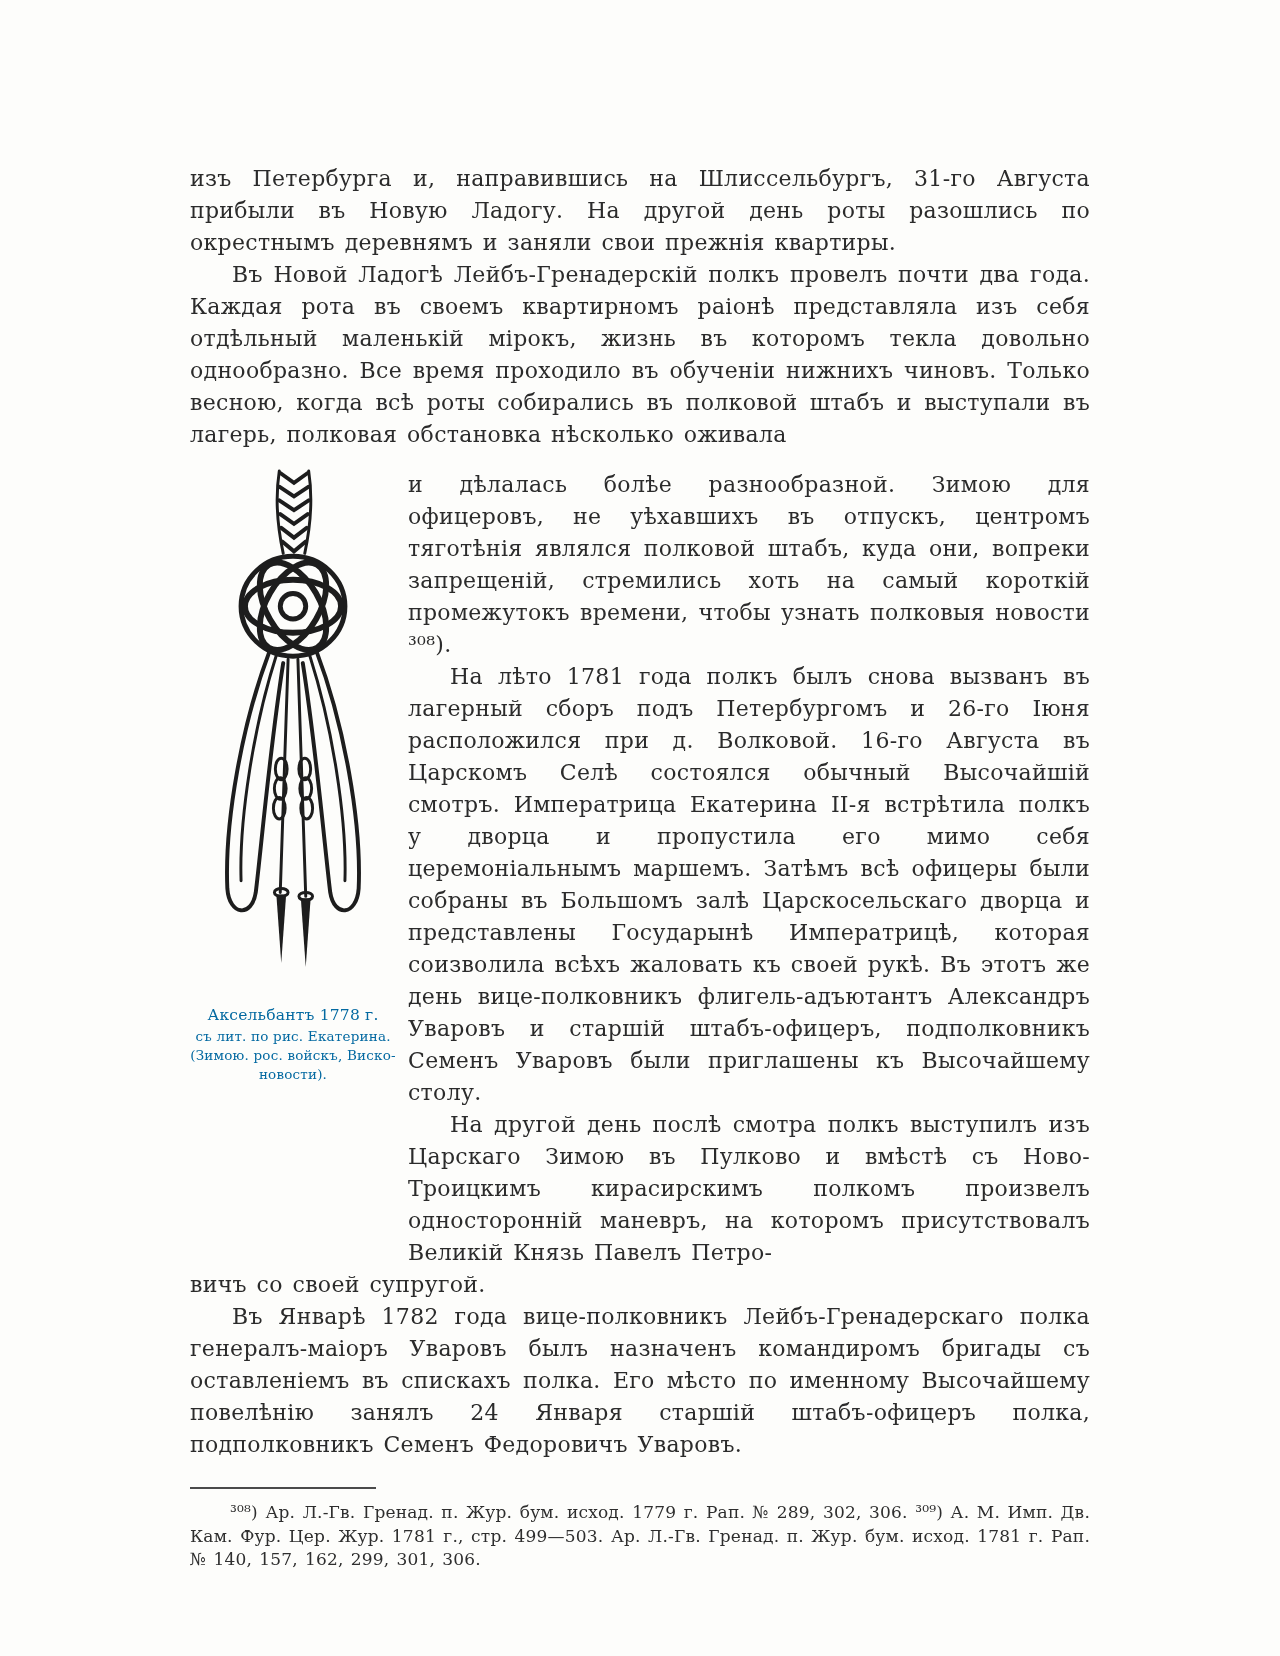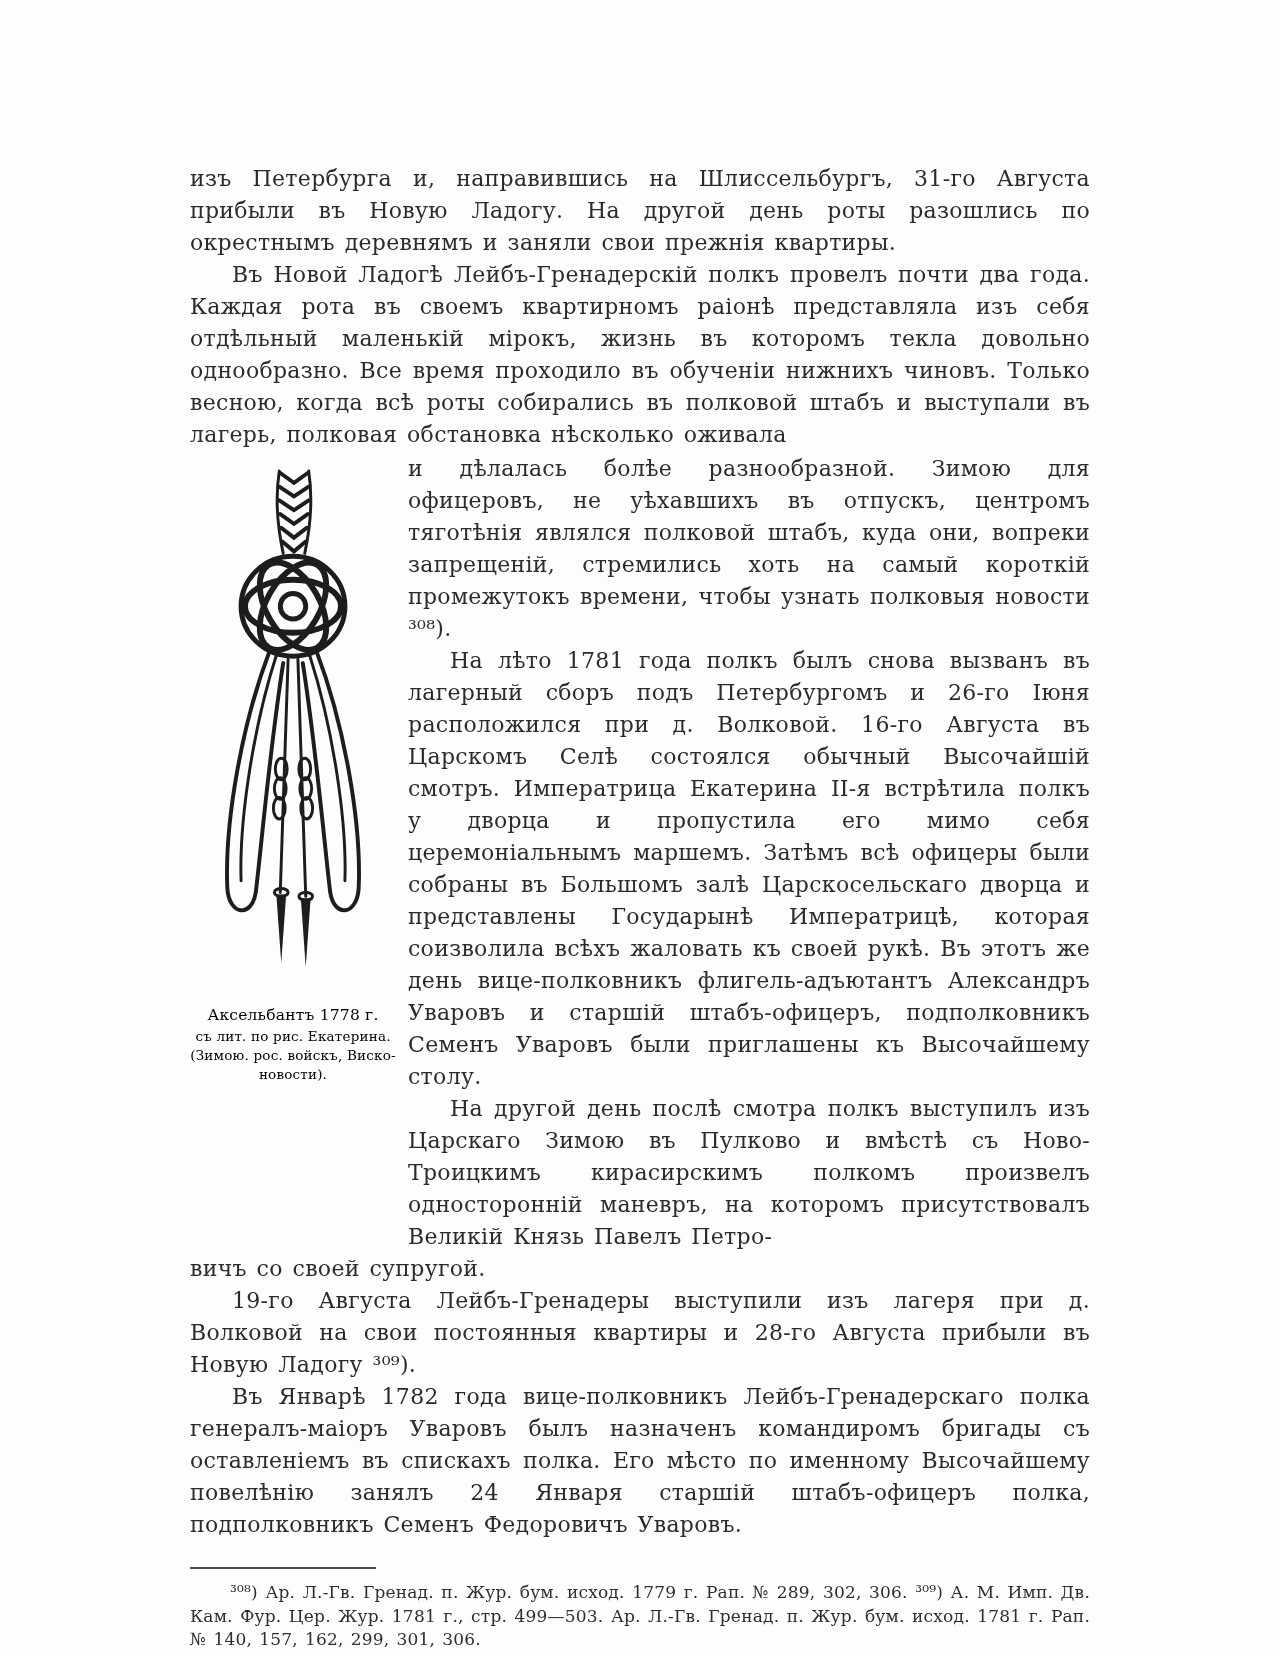--- a/index.html
+++ b/index.html
@@ -23,26 +23,26 @@
     word-spacing: 2.5px;
   }
   p.indent { text-indent: 42px; }
   .wrap-row { display: flex; align-items: flex-start; margin-top: 2px; }
   .figure {
     flex: 0 0 206px;
     width: 206px;
     text-align: center;
     padding-top: 4px;
   }
-  .narrow-col { flex: 1 1 auto; margin-left: 12px; min-width: 0; }
+  .narrow-col { flex: 1 1 auto; margin-left: 12px; min-width: 0; margin-top: 16px; }
   .figcaption {
     margin-top: 20px;
     font-size: 13.5px;
     line-height: 19px;
-    color: #000000;
+    color: #0369a1;
     letter-spacing: 0.2px;
   }
   .figcaption .cap-main { font-size: 15.5px; margin-bottom: 2px; }
   .footnote-sep {
     width: 186px;
     border-top: 2px solid #4b4b4b;
     margin: 26px 0 12px 0;
   }
   .footnotes {
     font-size: 17px;
@@ -116,19 +116,18 @@
 
     <div class="narrow-col">
       <p class="body-par">и дѣлалась болѣе разнообразной. Зимою для офицеровъ, не уѣхавшихъ въ отпускъ, центромъ тяготѣнія являлся полковой штабъ, куда они, вопреки запрещеній, стремились хоть на самый короткій промежутокъ времени, чтобы узнать полковыя новости ³⁰⁸).</p>
       <p class="body-par indent">На лѣто 1781 года полкъ былъ снова вызванъ въ лагерный сборъ подъ Петербургомъ и 26-го Іюня расположился при д. Волковой. 16-го Августа въ Царскомъ Селѣ состоялся обычный Высочайшій смотръ. Императрица Екатерина II-я встрѣтила полкъ у дворца и пропустила его мимо себя церемоніальнымъ маршемъ. Затѣмъ всѣ офицеры были собраны въ Большомъ залѣ Царскосельскаго дворца и представлены Государынѣ Императрицѣ, которая соизволила всѣхъ жаловать къ своей рукѣ. Въ этотъ же день вице-полковникъ флигель-адъютантъ Александръ Уваровъ и старшій штабъ-офицеръ, подполковникъ Семенъ Уваровъ были приглашены къ Высочайшему столу.</p>
       <p class="body-par indent">На другой день послѣ смотра полкъ выступилъ изъ Царскаго Зимою въ Пулково и вмѣстѣ съ Ново-Троицкимъ кирасирскимъ полкомъ произвелъ односторонній маневръ, на которомъ присутствовалъ Великій Князь Павелъ Петро-</p>
     </div>
 
   </div>
 
   <p class="body-par">вичъ со своей супругой.</p>
-  <p class="body-par indent">19-го Августа Лейбъ-Гренадеры выступили изъ лагеря при д. Волковой на свои постоянныя квартиры и 28-го Августа прибыли въ Новую Ладогу ³⁰⁹).</p>
   <p class="body-par indent">Въ Январѣ 1782 года вице-полковникъ Лейбъ-Гренадерскаго полка генералъ-маіоръ Уваровъ былъ назначенъ командиромъ бригады съ оставленіемъ въ спискахъ полка. Его мѣсто по именному Высочайшему повелѣнію занялъ 24 Января старшій штабъ-офицеръ полка, подполковникъ Семенъ Федоровичъ Уваровъ.</p>
 
   <div class="footnote-sep"></div>
   <p class="footnotes">³⁰⁸) Ар. Л.-Гв. Гренад. п. Жур. бум. исход. 1779 г. Рап. № 289, 302, 306. ³⁰⁹) А. М. Имп. Дв. Кам. Фур. Цер. Жур. 1781 г., стр. 499—503. Ар. Л.-Гв. Гренад. п. Жур. бум. исход. 1781 г. Рап. № 140, 157, 162, 299, 301, 306.</p>
 
 </div>
 
 </body></html>

